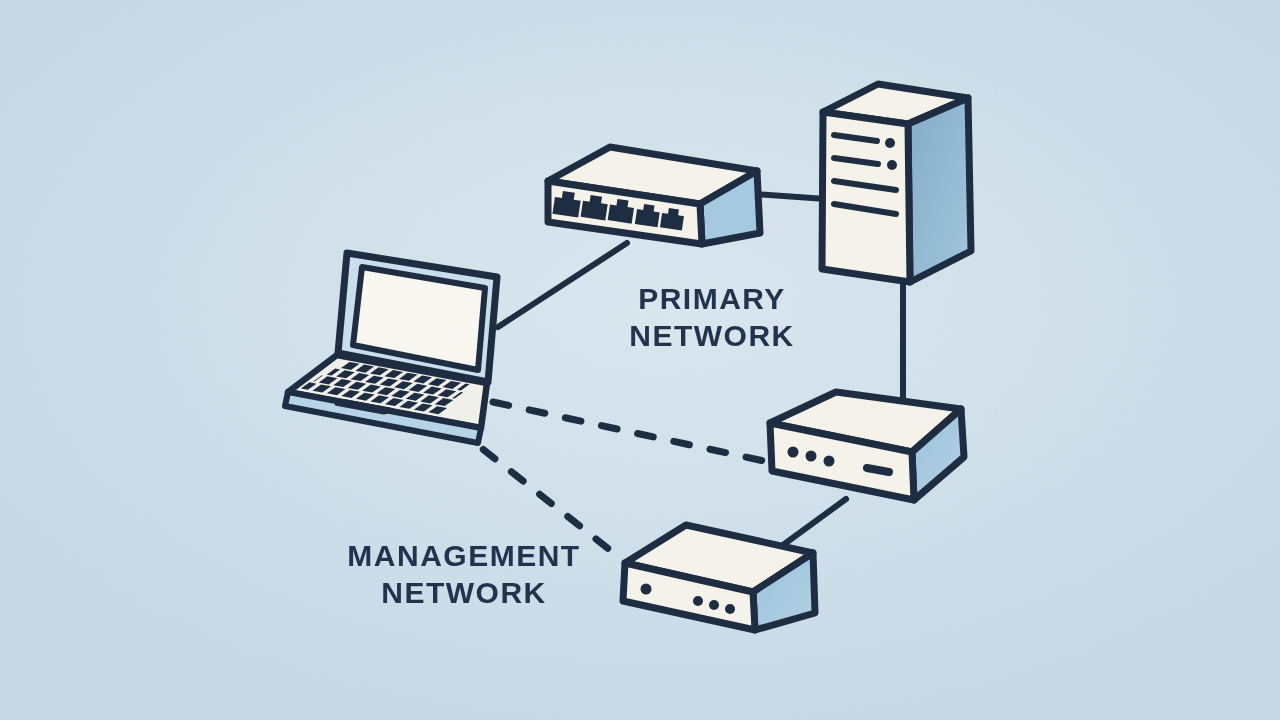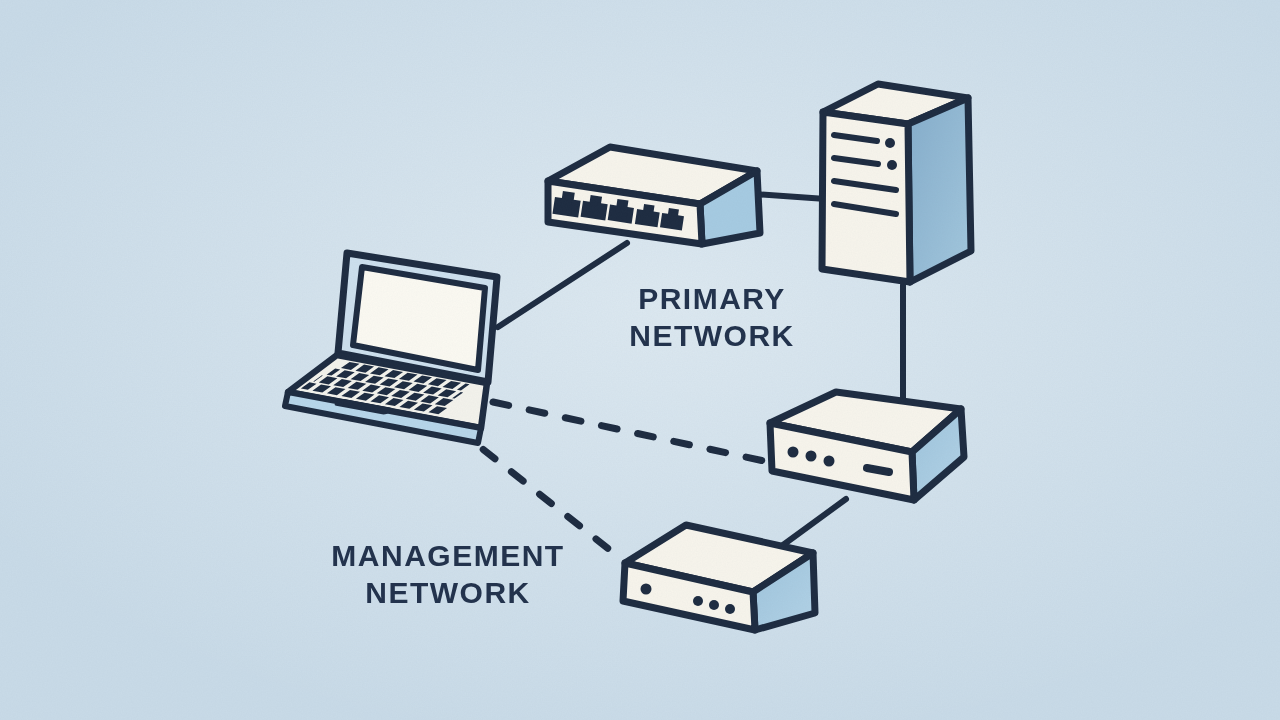--- a/index.html
+++ b/index.html
@@ -17,21 +17,21 @@
     white-space: pre-line;
     text-align: center;
     font-family: "Liberation Sans", sans-serif;
     font-weight: 800;
     font-size: 30px;
     line-height: 37px;
     letter-spacing: 1.5px;
     color: #23334d;
   }
   #label-primary   { left: 572px; top: 280px; width: 280px; }
-  #label-management{ left: 308px; top: 537px; width: 280px; }
+  #label-management{ left: 324px; top: 537px; width: 280px; }
 </style>
 </head>
 <body>
 
 <div class="canvas">
 
   <svg viewBox="0 0 1280 720" width="1280" height="720" xmlns="http://www.w3.org/2000/svg">
 
     <defs>
       <radialGradient id="glow" cx="0.52" cy="0.42" r="0.62">

